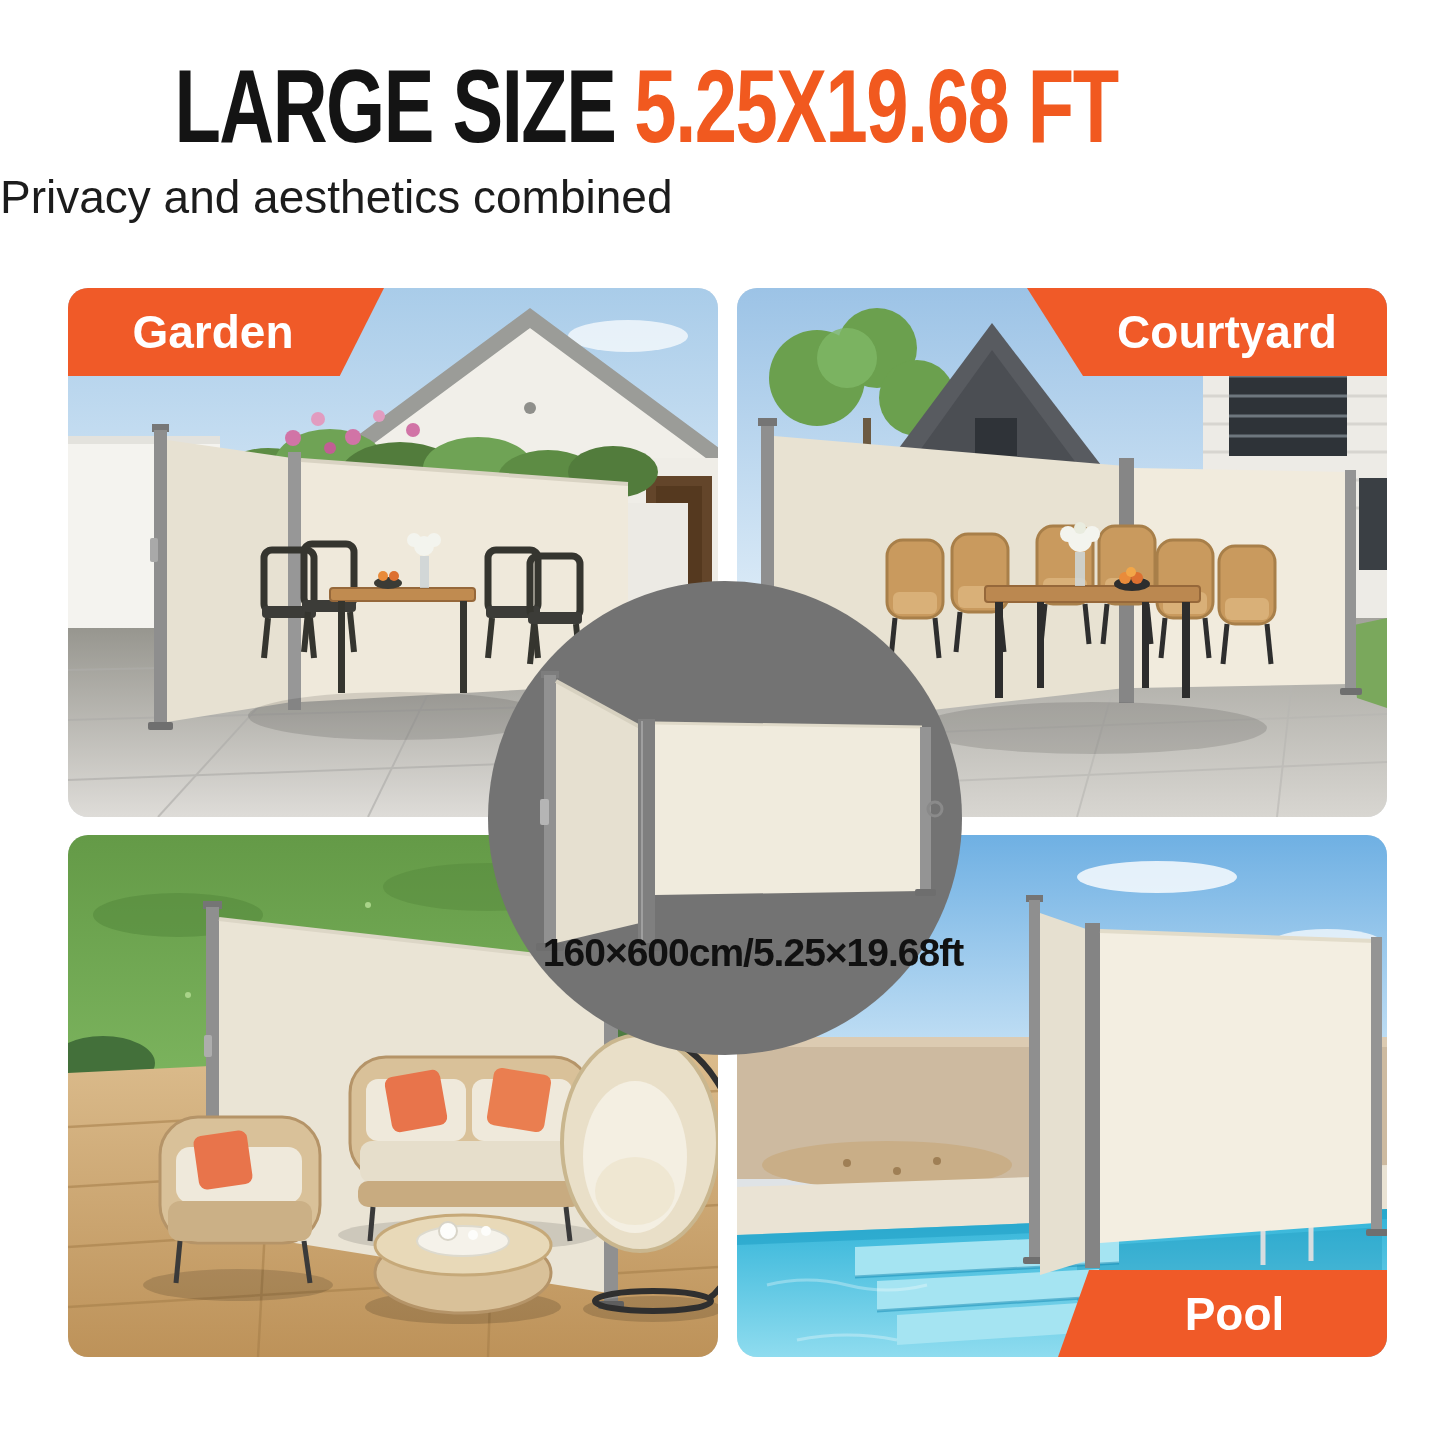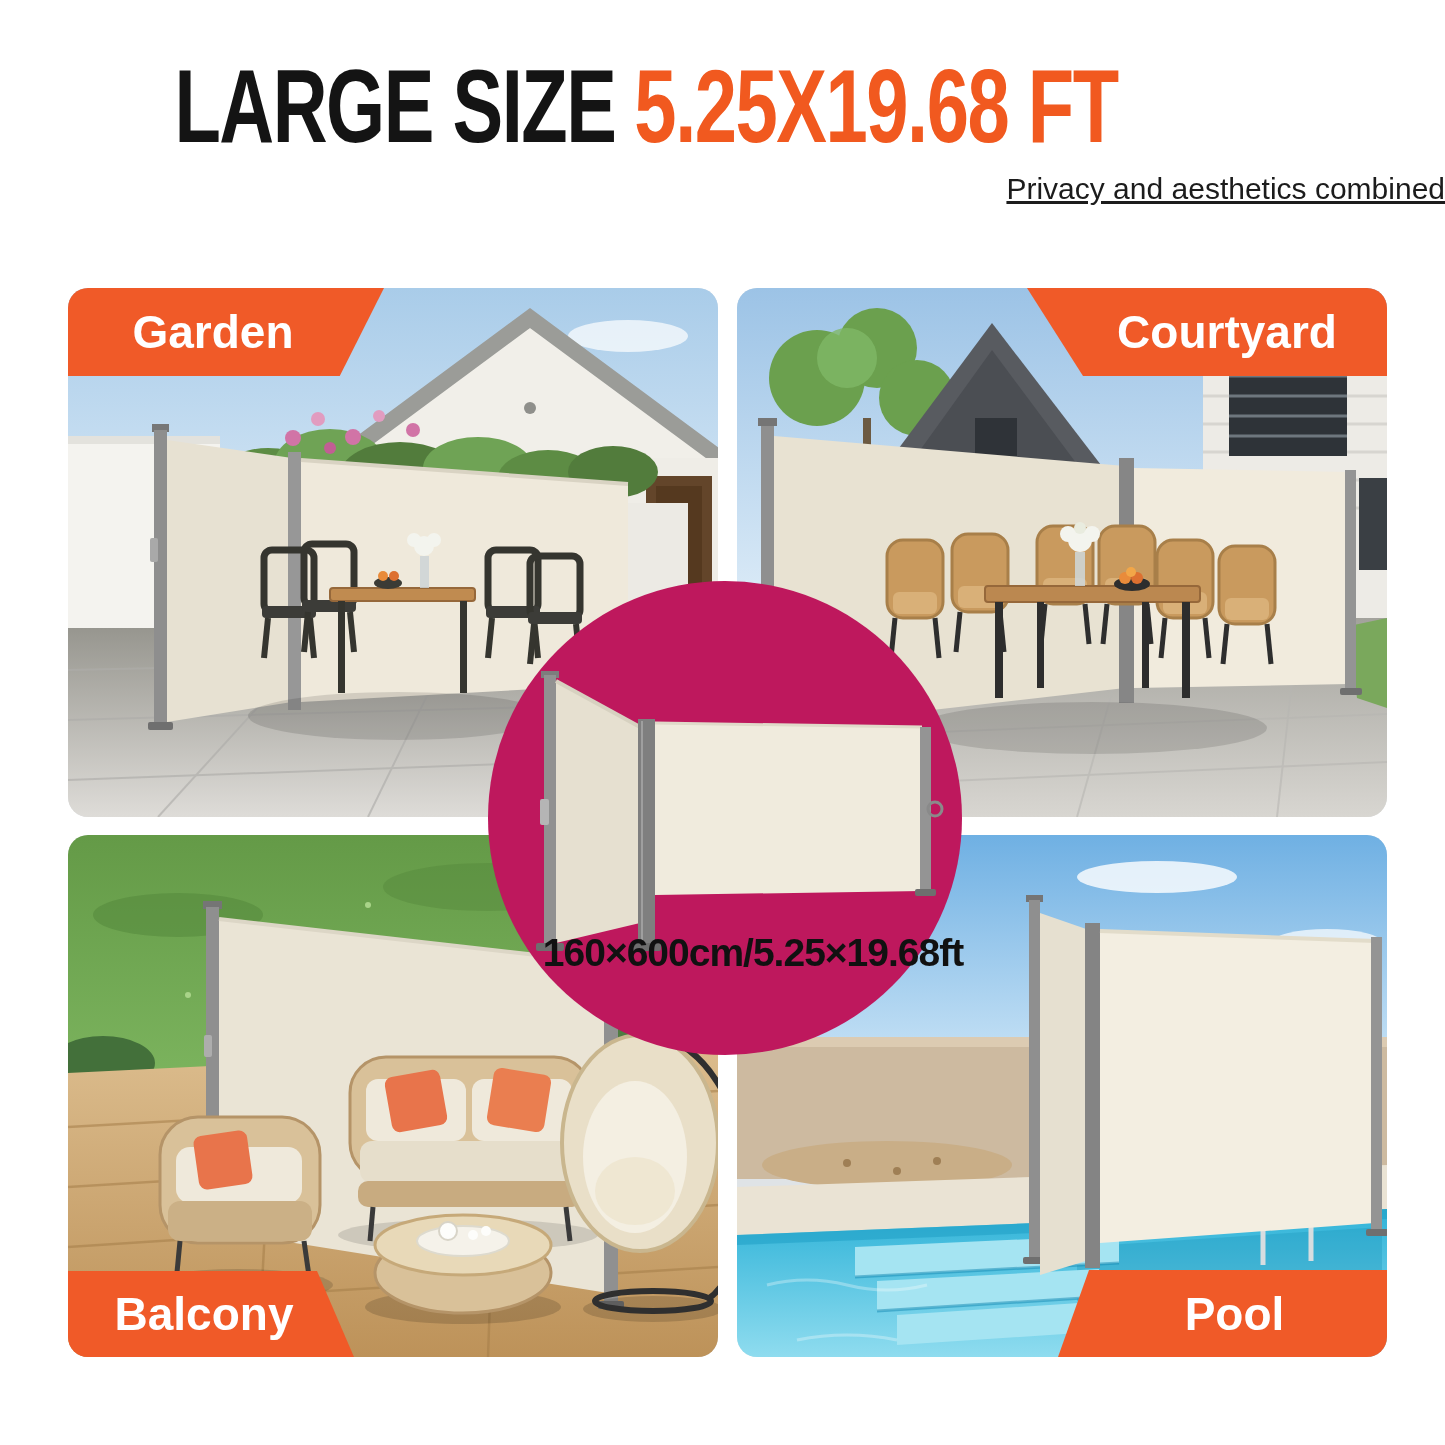--- a/index.html
+++ b/index.html
@@ -4,22 +4,22 @@
 <style>
   html,body{margin:0;padding:0;background:#fff;}
   #stage{position:relative;width:1445px;height:1445px;background:#ffffff;overflow:hidden;
          font-family:"Liberation Sans", sans-serif;}
 
   
   .title{position:absolute;top:54px;left:0;width:100%;white-space:nowrap;}
   .title-inner{display:inline-block;transform:scaleX(.73);transform-origin:center;
       font-size:104px;font-weight:bold;letter-spacing:-2px;line-height:1;color:#141414;}
   .title-orange{color:#F1591F;margin-left:26px;}
-  .subtitle{position:absolute;top:172px;left:0;width:100%;text-align:right;
-      font-size:30px;color:#1c1c1c;line-height:1.1;text-decoration:underline;}
+  .subtitle{position:absolute;top:172px;left:0;width:100%;text-align:left;
+      font-size:46px;color:#1c1c1c;line-height:1.1;}
 
   
   .quad{position:absolute;border-radius:20px;overflow:hidden;background:#dfe3e6;}
   #garden   {left:68px; top:288px; width:650px;height:529px;}
   #courtyard{left:737px;top:288px; width:650px;height:529px;}
   #balcony  {left:68px; top:835px; width:650px;height:522px;}
   #pool     {left:737px;top:835px; width:650px;height:522px;text-align:center;}
   .scene{position:absolute;inset:0;width:100%;height:100%;display:block;}
 
   
@@ -29,21 +29,21 @@
       clip-path:polygon(0 0,100% 0,86% 100%,0 100%);padding-right:26px;}
   .banner.tr{top:0;right:0;width:320px;height:88px;
       clip-path:polygon(0 0,100% 0,100% 100%,56px 100%);padding-left:40px;}
   .banner.bl{bottom:0;left:0;width:272px;height:86px;
       clip-path:polygon(0 0,249px 0,100% 100%,0 100%);padding-right:14px;}
   .banner.br{bottom:0;right:0;width:305px;height:87px;
       clip-path:polygon(31px 0,100% 0,100% 100%,0 100%);padding-left:24px;}
 
   
   .center-circle{position:absolute;left:488px;top:581px;width:474px;height:474px;
-      border-radius:50%;background:#be185d;}
+      border-radius:50%;background:#737373;}
   .product-svg{position:absolute;inset:0;width:100%;height:100%;}
   .dim-text{position:absolute;top:350px;left:28px;width:100%;text-align:center;
       font-size:39px;font-weight:bold;color:#111;letter-spacing:-1px;white-space:nowrap;}
 </style>
 </head>
 <body>
 
 <div id="stage">
 
   <div class="title">
@@ -321,23 +321,20 @@
       <circle cx="405" cy="400" r="5" fill="#fdfdfb"></circle>
         <circle cx="418" cy="396" r="5" fill="#fdfdfb"></circle>
 
       <ellipse cx="585" cy="474" rx="70" ry="13" fill="#000000" opacity=".15"></ellipse>
       <ellipse cx="585" cy="466" rx="58" ry="10" fill="none" stroke="#2f2f2f" stroke-width="6"></ellipse>
       <path d="M 585,198 C 700,228 692,430 640,464" fill="none" stroke="#2f2f2f" stroke-width="6"></path>
       <ellipse cx="572" cy="308" rx="78" ry="108" fill="#e9dfc8" stroke="#c9b68e" stroke-width="4"></ellipse>
       <ellipse cx="567" cy="322" rx="52" ry="76" fill="#f4efe2"></ellipse>
       <ellipse cx="567" cy="356" rx="40" ry="34" fill="#efe7d2"></ellipse>
     </svg>
-    <div class="banner bl">
-      <span>Balcony</span>
-    </div>
   </div>
 
   <div class="quad" id="pool">
     <svg class="scene" viewBox="0 0 650 522" preserveAspectRatio="none">
       <defs>
         <linearGradient id="poSky" x1="0" y1="0" x2="0" y2="1">
             <stop offset="0" stop-color="#6fb0e3"></stop>
             <stop offset="1" stop-color="#d3e9f8"></stop>
           </linearGradient>
         <linearGradient id="poWater" x1="0" y1="0" x2="0" y2="1">

